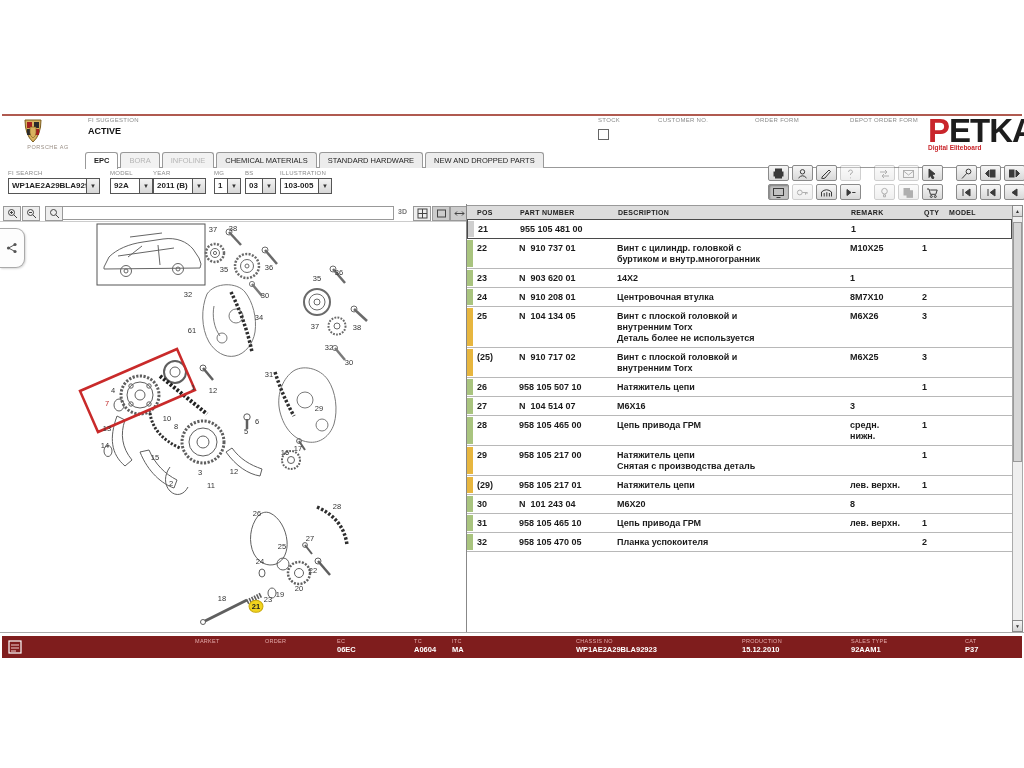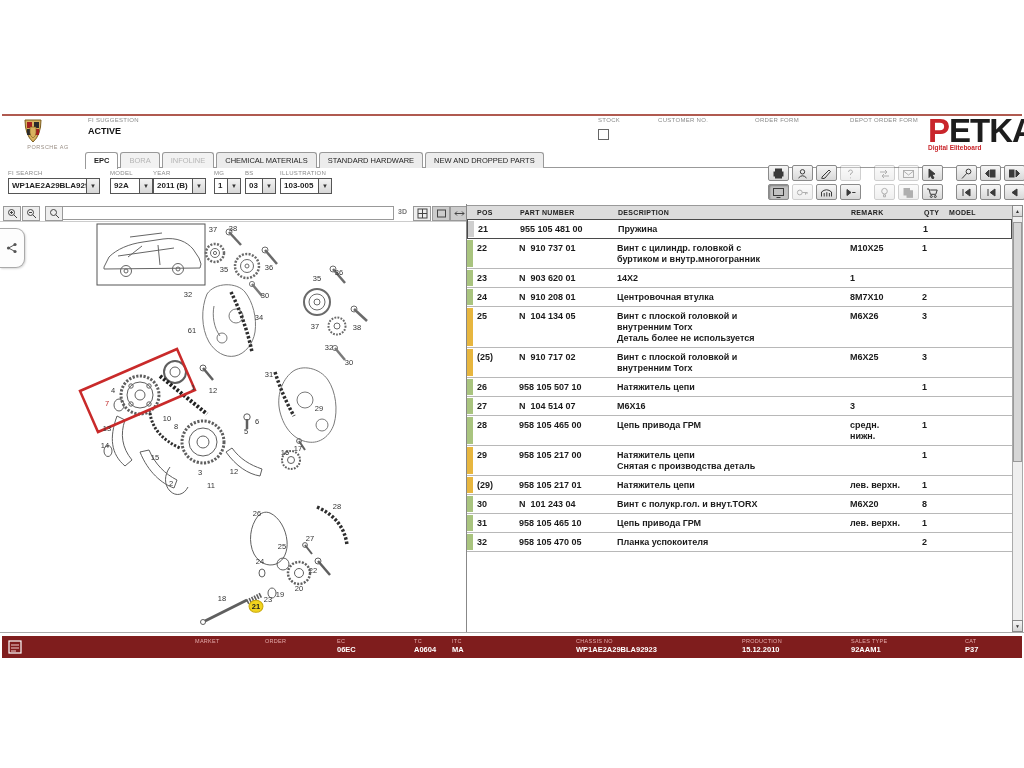--- a/index.html
+++ b/index.html
@@ -535,23 +535,20 @@
   <span style="left:151px;">DESCRIPTION</span>
   <span style="left:384px;">REMARK</span>
   <span style="left:457px;">QTY</span>
   <span style="left:482px;">MODEL</span>
 </div>
 <div class="abs pt-rows" id="ptrows">
     <div class="prow selected">
       <div class="pbar" style="background: rgb(207, 207, 207);"></div>
       <div class="pcell " style="padding-left: 4px;">21</div>
       <div class="pcell  pn" style="padding-left: 2px;">955 105 481 00</div>
-      <div class="pcell desc" style="padding-left: 2px;">
-        <div>Пружина</div>
-      </div>
       <div class="pcell " style="padding-left: 2px;"></div>
       <div class="pcell " style="padding-left: 2px;">1</div>
       <div class="pcell " style="padding-left: 2px;"></div>
     </div>
     <div class="prow">
       <div class="pbar" style="background: rgb(169, 196, 127);"></div>
       <div class="pcell " style="padding-left: 4px;">22</div>
       <div class="pcell  pn" style="padding-left: 2px;">N  910 737 01</div>
       <div class="pcell desc" style="padding-left: 2px;">
         <div>Винт с цилиндр. головкой с</div>
@@ -672,23 +669,20 @@
       <div class="pcell " style="padding-left: 2px;">
         <div>лев. верхн.</div>
       </div>
       <div class="pcell " style="padding-left: 2px;">1</div>
       <div class="pcell " style="padding-left: 2px;"></div>
     </div>
     <div class="prow">
       <div class="pbar" style="background: rgb(169, 196, 127);"></div>
       <div class="pcell " style="padding-left: 4px;">30</div>
       <div class="pcell  pn" style="padding-left: 2px;">N  101 243 04</div>
-      <div class="pcell desc" style="padding-left: 2px;">
-        <div>Винт с полукр.гол. и внут.TORX</div>
-      </div>
       <div class="pcell " style="padding-left: 2px;">
         <div>M6X20</div>
       </div>
       <div class="pcell " style="padding-left: 2px;">8</div>
       <div class="pcell " style="padding-left: 2px;"></div>
     </div>
     <div class="prow">
       <div class="pbar" style="background: rgb(169, 196, 127);"></div>
       <div class="pcell " style="padding-left: 4px;">31</div>
       <div class="pcell  pn" style="padding-left: 2px;">958 105 465 10</div>

